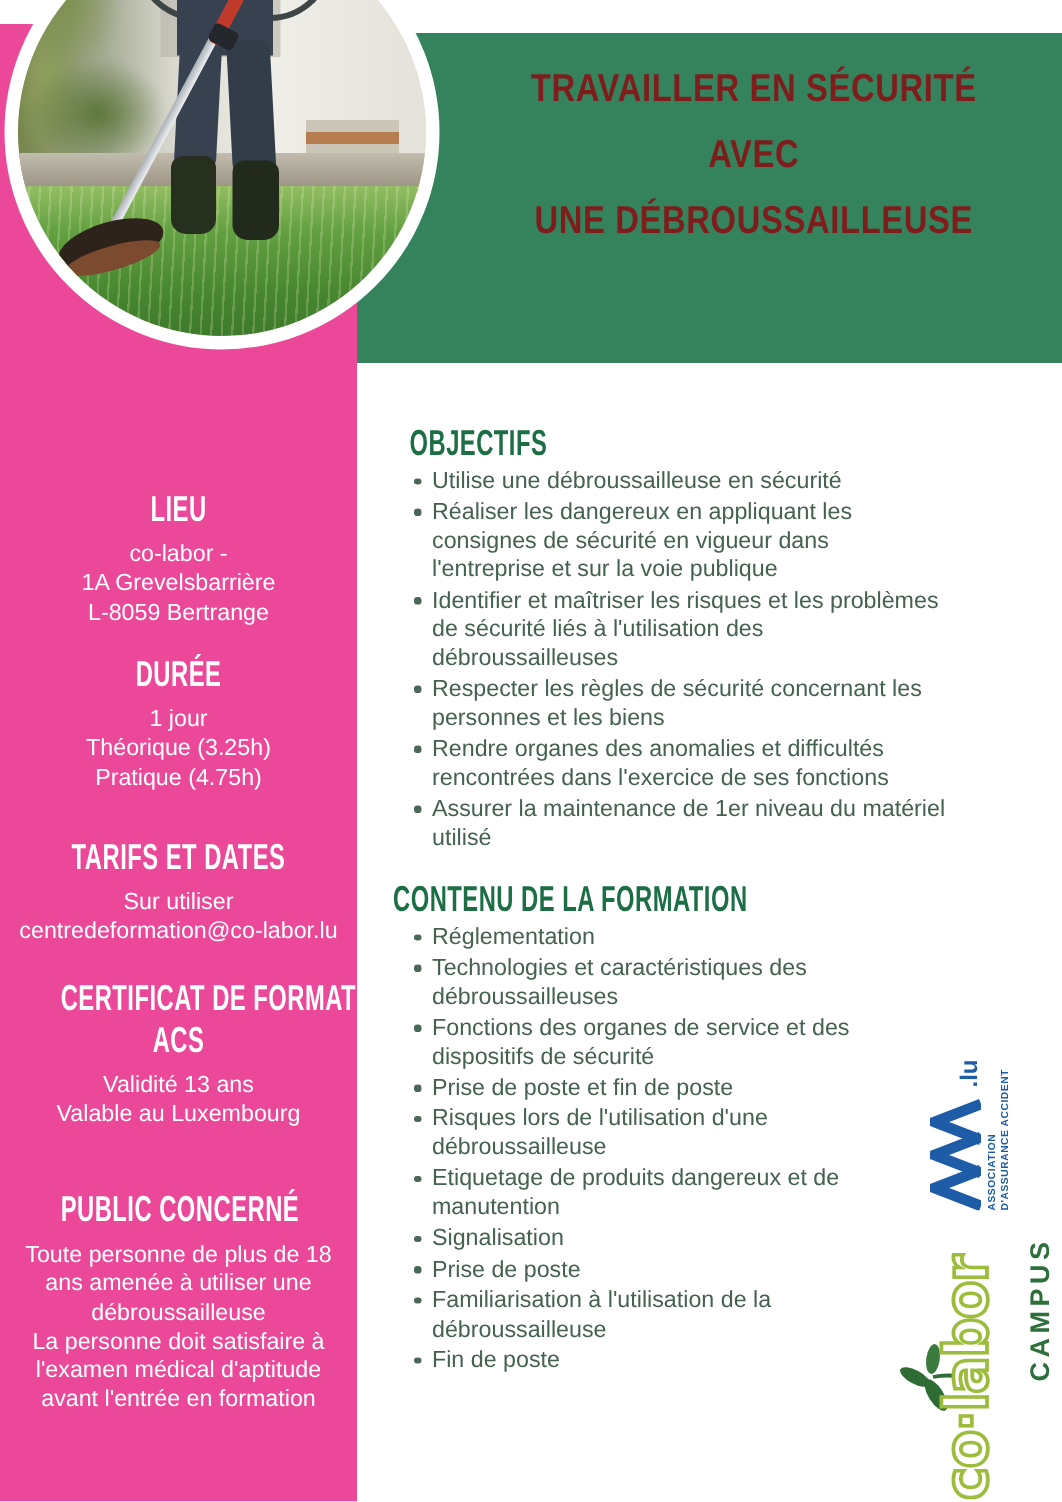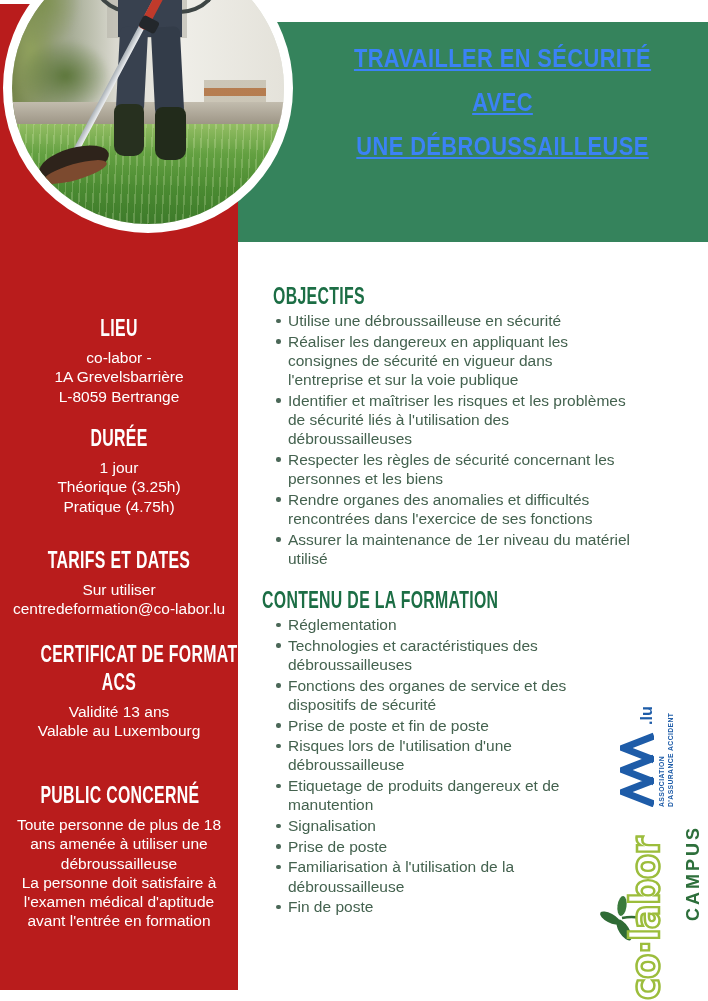--- a/index.html
+++ b/index.html
@@ -3,22 +3,22 @@
 <meta charset="utf-8">
 <style>
   html,body { margin:0; padding:0; background:#ffffff; }
   .page {
     position:relative; width:708px; height:1001px; overflow:hidden;
     background:#ffffff; font-family:"Liberation Sans","DejaVu Sans",sans-serif;
   }
 
   
   .sidebar {
-    position:absolute; left:0; top:4px; width:238px; height:986px;
-    background:#b91c1c; z-index:0; text-align:center; color:#ffffff;
+    position:absolute; left:0; top:16px; width:238px; height:986px;
+    background:#ec4899; z-index:0; text-align:center; color:#ffffff;
   }
   .side-section { position:absolute; left:0; width:100%; }
   .side-section:nth-of-type(1){ top:310px; }
   .side-section:nth-of-type(2){ top:420px; }
   .side-section:nth-of-type(3){ top:542px; }
   .side-section:nth-of-type(4){ top:636px; }
   .side-section:nth-of-type(5){ top:777px; }
   .side-heading-line {
     font-size:24px; font-weight:bold; line-height:28px; white-space:nowrap;
     transform:scaleX(0.66); transform-origin:50% 50%; letter-spacing:0.5px;
@@ -26,21 +26,21 @@
   .side-lines { margin-top:6px; }
   .side-line { font-size:15.5px; line-height:19.3px; white-space:nowrap; }
 
   
   .band {
     position:absolute; left:238px; top:22px; width:470px; height:220px;
     background:#35835c; z-index:1;
   }
   .title {
     position:absolute; left:305px; top:36px; width:395px;
-    text-align:center; color:#3b82f6; z-index:2;text-decoration:underline;
+    text-align:center; color:#7f1d1d; z-index:2;
   }
   .title-line {
     font-weight:bold; font-size:26px; line-height:44px; white-space:nowrap;
     transform:scaleX(0.84); transform-origin:50% 50%; letter-spacing:0.5px;
   }
 
   
   .photo {
     position:absolute; left:3px; top:-57px; width:272px; height:272px;
     border:9px solid #ffffff; border-radius:50%; overflow:hidden;

